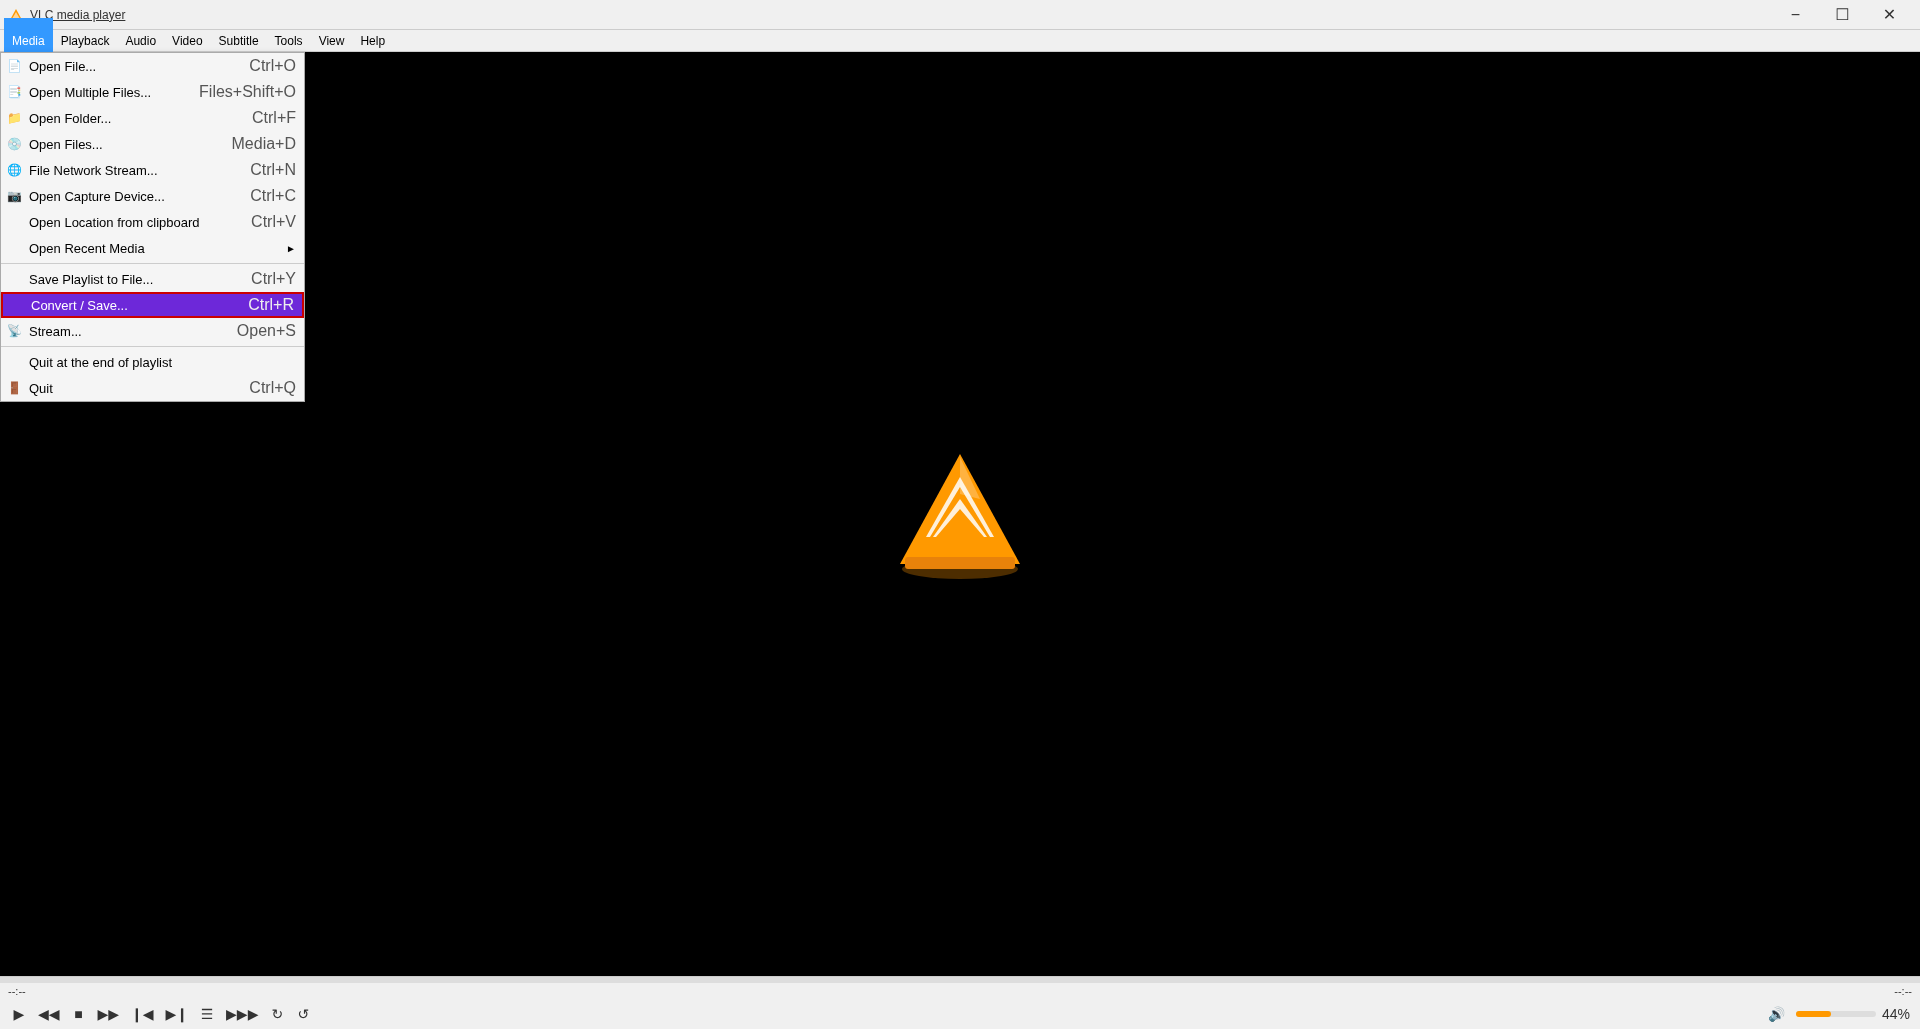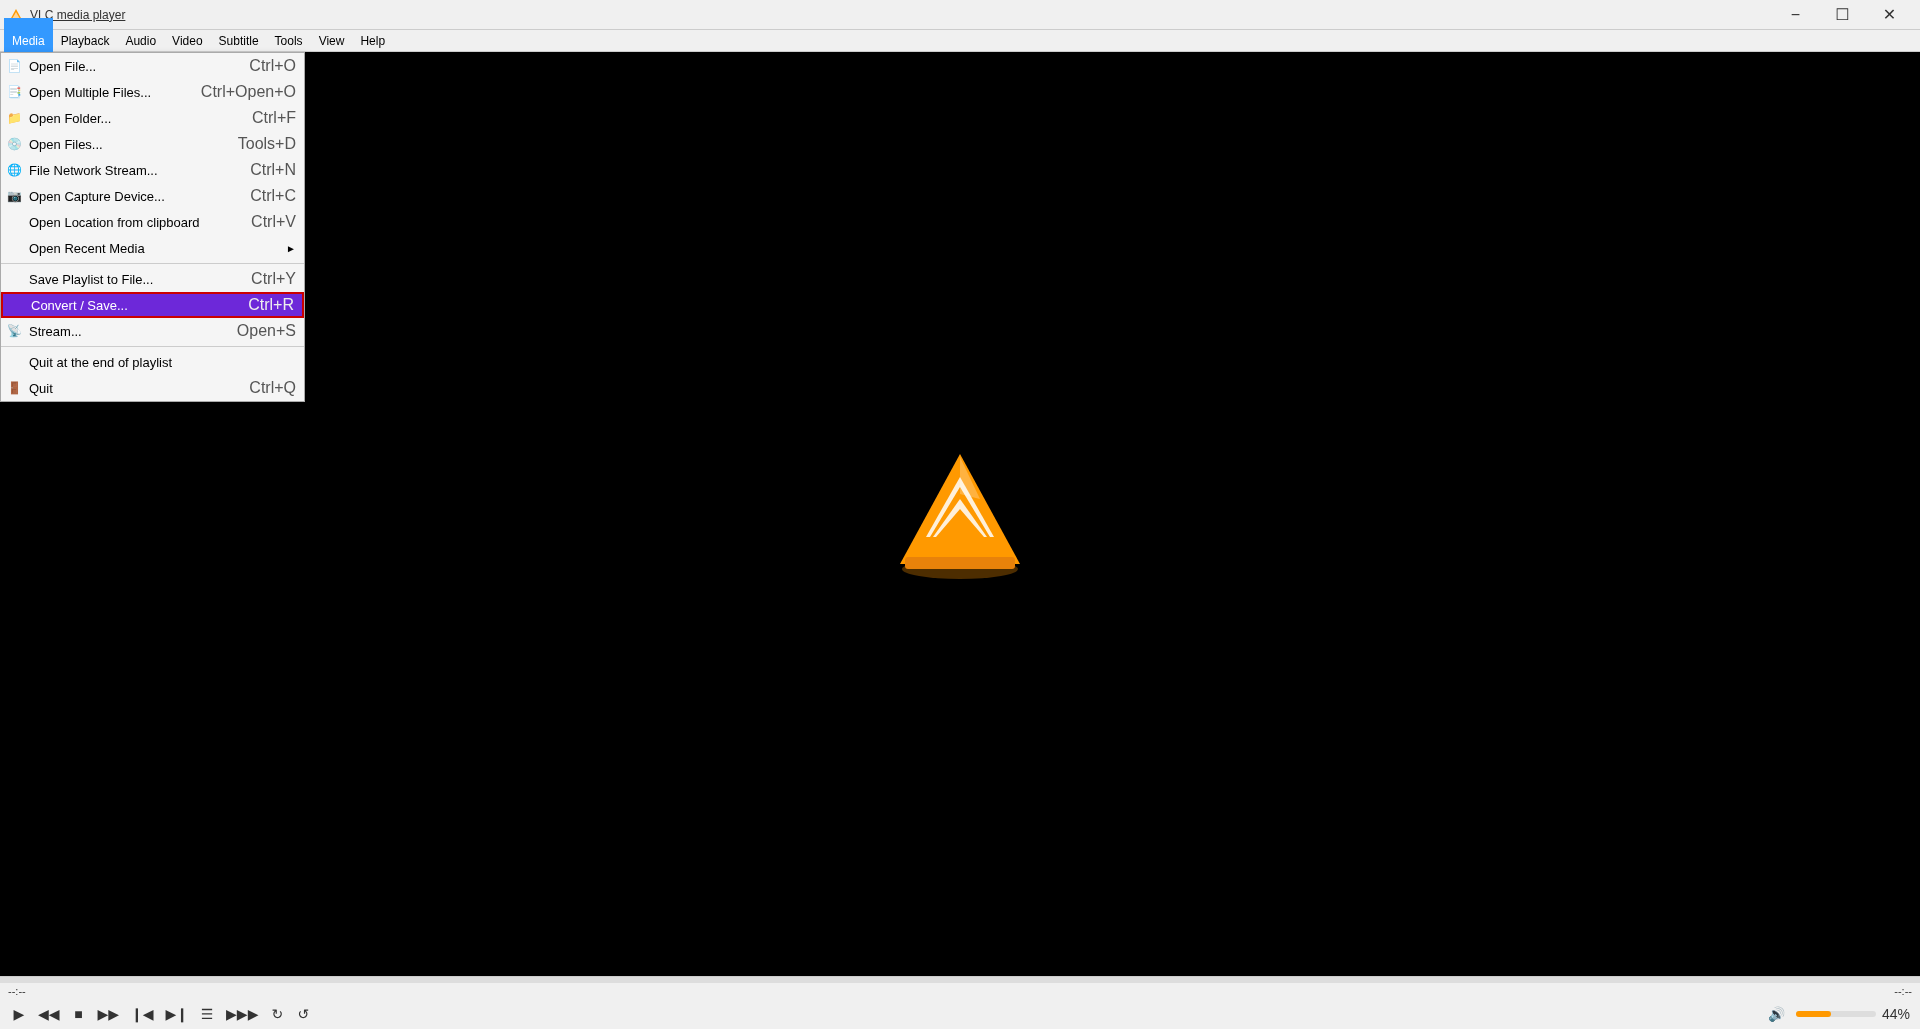--- a/index.html
+++ b/index.html
@@ -242,33 +242,33 @@
 
     <div class="dd-item">
       <span class="dd-icon">📄</span>
       <span>Open File...</span>
       <span class="shortcut">Ctrl+O</span>
     </div>
 
     <div class="dd-item">
       <span class="dd-icon">📑</span>
       <span>Open Multiple Files...</span>
-      <span class="shortcut">Ctrl+Open+O</span>
+      <span class="shortcut">Files+Shift+O</span>
     </div>
 
     <div class="dd-item">
       <span class="dd-icon">📁</span>
       <span>Open Folder...</span>
       <span class="shortcut">Ctrl+F</span>
     </div>
 
     <div class="dd-item">
       <span class="dd-icon">💿</span>
       <span>Open Files...</span>
-      <span class="shortcut">Tools+D</span>
+      <span class="shortcut">Media+D</span>
     </div>
 
     <div class="dd-item">
       <span class="dd-icon">🌐</span>
       <span>File Network Stream...</span>
       <span class="shortcut">Ctrl+N</span>
     </div>
 
     <div class="dd-item">
       <span class="dd-icon">📷</span>

